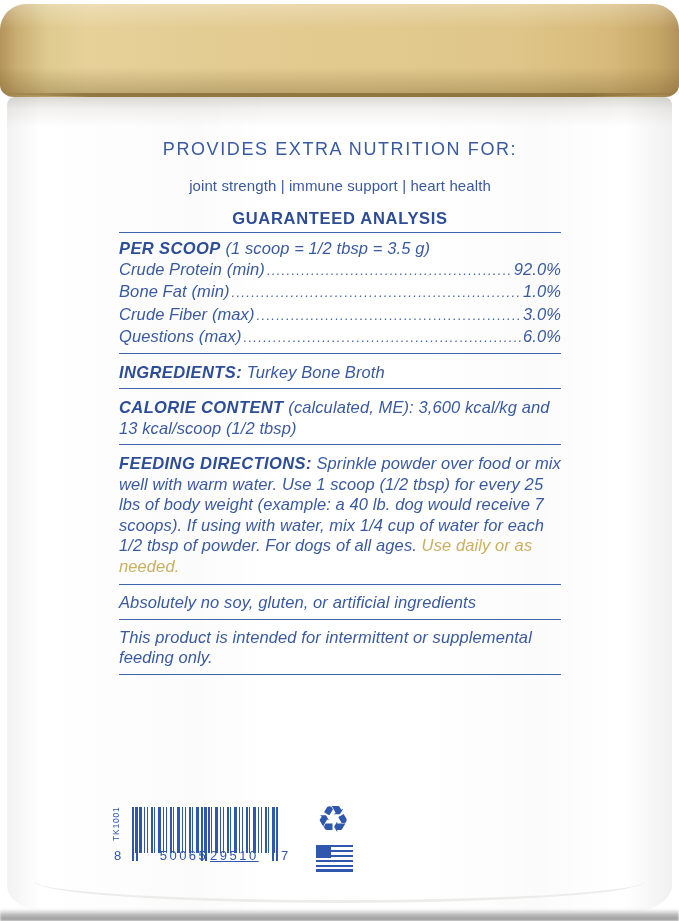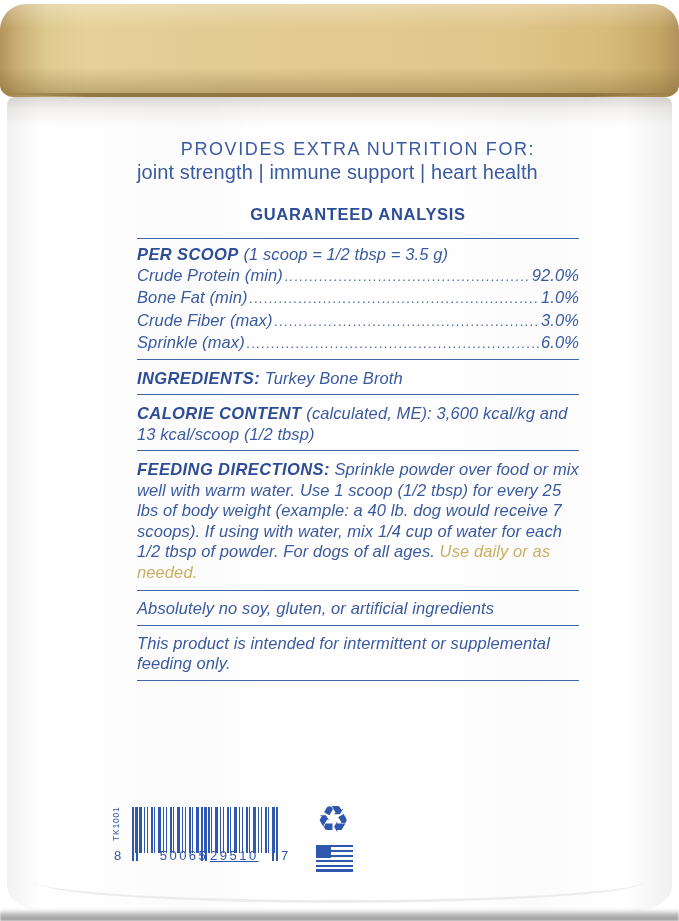--- a/index.html
+++ b/index.html
@@ -48,32 +48,32 @@
     border-bottom:3px solid #ececea;
     border-radius:0 0 50% 50% / 0 0 85% 85%;
   }
   .floor-shadow{
     position:absolute;left:0;right:0;bottom:0;height:12px;pointer-events:none;
     background:linear-gradient(180deg,rgba(0,0,0,0) 0,rgba(55,55,55,.38) 55%,rgba(70,70,70,.55) 100%);
     filter:blur(1px);
   }
   
   .label{
-    position:absolute;left:137px;top:139px;width:442px;
+    position:absolute;left:119px;top:139px;width:442px;
     color:var(--blue);font-size:16.5px;line-height:20.5px;letter-spacing:.1px;
   }
   .title{
     margin:0;text-align:center;font-size:18px;line-height:20px;font-weight:500;
     letter-spacing:1.6px;color:var(--blue);
   }
-  .subtitle{margin:3px 0 0;text-align:left;font-size:20px;line-height:20px;}
+  .subtitle{margin:17px 0 0;text-align:center;font-size:15px;line-height:20px;}
   .ga-heading{
-    margin:23px 0 0;text-align:center;font-weight:700;font-size:16.5px;line-height:18px;
+    margin:13px 0 0;text-align:center;font-weight:700;font-size:16.5px;line-height:18px;
     letter-spacing:.7px;color:var(--blue-bold);
-    border-bottom:1.5px solid var(--rule);padding-bottom:15px;
+    border-bottom:1.5px solid var(--rule);padding-bottom:5px;
   }
   .sect{border-bottom:1.5px solid var(--rule);font-style:italic;}
   p{margin:0;}
   strong{font-weight:700;color:var(--blue-bold);letter-spacing:.4px;}
   .per-scoop{padding-top:5px;line-height:20px;}
   .ga-rows{padding:1px 0 4px;}
   .ga-row{display:flex;align-items:baseline;line-height:20.4px;}
   .ga-name{white-space:nowrap;}
   .ga-dots{flex:1;overflow:hidden;white-space:nowrap;font-size:13px;letter-spacing:1.3px;opacity:.95;margin:0 2px;}
   .ga-dots::before{content:"....................................................................................................................................";}
@@ -148,21 +148,21 @@
           <span class="ga-name">Bone Fat (min)</span>
             <span class="ga-dots"></span>
             <span class="ga-val">1.0%</span>
         </div>
         <div class="ga-row">
           <span class="ga-name">Crude Fiber (max)</span>
             <span class="ga-dots"></span>
             <span class="ga-val">3.0%</span>
         </div>
         <div class="ga-row">
-          <span class="ga-name">Sprinkle (max)</span>
+          <span class="ga-name">Questions (max)</span>
             <span class="ga-dots"></span>
             <span class="ga-val">6.0%</span>
         </div>
       </div>
     </div>
 
     <div class="sect sect-pad">
       <p><strong>INGREDIENTS:</strong>
         <span>Turkey Bone Broth</span></p>
     </div>

